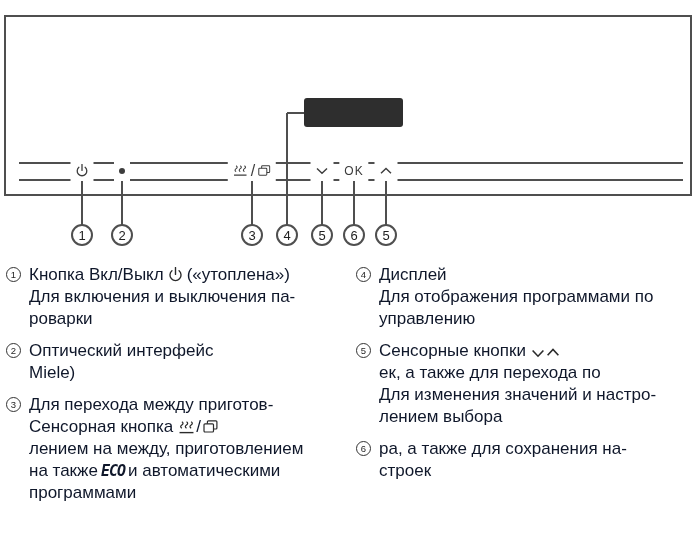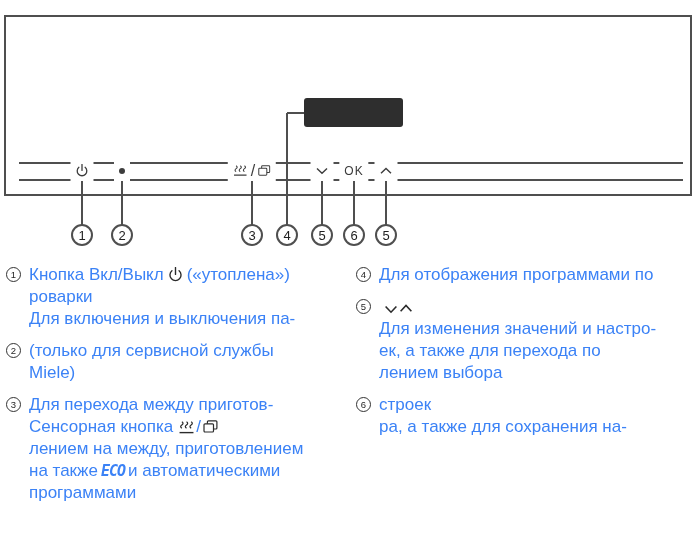--- a/index.html
+++ b/index.html
@@ -39,21 +39,21 @@
   .col { position:absolute; top:264px; }
   .col.left { left:6px; width:346px; }
   .col.right { left:356px; width:340px; }
   .item { display:flex; gap:8px; margin-bottom:10px; }
   .inum {
     flex:0 0 15px; width:15px; height:15px; box-sizing:border-box; margin-top:3px;
     border:1.5px solid #333; border-radius:50%;
     display:flex; align-items:center; justify-content:center;
     font-size:9.5px; color:#262626;
   }
-  .itext { font-size:17px; line-height:22px; color:#3b82f6; }
+  .itext { font-size:17px; line-height:22px; color:#0f172a; }
   .line  { white-space:nowrap; }
   .icon-inline { vertical-align:-2px; margin:0 4px; }
   .icon-tight  { vertical-align:-2px; margin-left:5px; }
   .icon-pair   { vertical-align:-1px; margin-left:1px; }
   .slash-sep { margin:0 1px; }
   .eco {
     font-style:italic; font-weight:bold; font-size:15px;
     font-family:"DejaVu Sans Mono", monospace; margin:12px 3px; letter-spacing:-1px;
   }
   .ok-it { font-style:italic; margin-left:4px; }
@@ -133,29 +133,29 @@
 
     <div class="item">
       <span class="inum">1</span>
       <div class="itext">
         <div class="line">
           <span>Кнопка Вкл/Выкл</span><svg class="icon-inline" width="15" height="15" viewBox="0 0 13 13">
             <path d="M3.4,3.3 A4.8,4.8 0 1 0 9.6,3.3" fill="none" stroke="#2b2b2b" stroke-width="1.2" stroke-linecap="round"></path>
             <line x1="6.5" y1="0.5" x2="6.5" y2="6.4" stroke="#2b2b2b" stroke-width="1.2" stroke-linecap="round"></line>
           </svg><span>(«утоплена»)</span>
         </div>
+        <div class="line">Для включения и выключения па-</div>
         <div class="line">роварки</div>
-        <div class="line">Для включения и выключения па-</div>
       </div>
     </div>
 
     <div class="item">
       <span class="inum">2</span>
       <div class="itext">
-        <div class="line">(только для сервисной службы</div>
+        <div class="line">Оптический интерфейс</div>
         <div class="line">Miele)</div>
       </div>
     </div>
 
     <div class="item">
       <span class="inum">3</span>
       <div class="itext">
         <div class="line">Для перехода между приготов-</div>
         <div class="line">
           <span>Сенсорная кнопка</span><svg class="icon-tight" width="17" height="13" viewBox="0 0 18 14">
@@ -175,42 +175,44 @@
         <div class="line">программами</div>
       </div>
     </div>
   </section>
 
   <section class="col right">
 
     <div class="item">
       <span class="inum">4</span>
       <div class="itext">
+        <div class="line">Дисплей</div>
         <div class="line">Для отображения программами по</div>
+        <div class="line">управлению</div>
       </div>
     </div>
 
     <div class="item">
       <span class="inum">5</span>
       <div class="itext">
         <div class="line">
-          <svg class="icon-tight" width="14" height="9" viewBox="0 0 13 8">
+          <span>Сенсорные кнопки</span><svg class="icon-tight" width="14" height="9" viewBox="0 0 13 8">
             <polyline points="1.5,1.2 6.5,6.5 11.5,1.2" fill="none" stroke="#2b2b2b" stroke-width="1.5"></polyline>
           </svg><svg class="icon-pair" width="14" height="9" viewBox="0 0 13 8">
             <polyline points="1.5,6.5 6.5,1.2 11.5,6.5" fill="none" stroke="#2b2b2b" stroke-width="1.5"></polyline>
           </svg>
         </div>
+        <div class="line">ек, а также для перехода по</div>
         <div class="line">Для изменения значений и настро-</div>
-        <div class="line">ек, а также для перехода по</div>
         <div class="line">лением выбора</div>
       </div>
     </div>
 
     <div class="item">
       <span class="inum">6</span>
       <div class="itext">
+        <div class="line">ра, а также для сохранения на-</div>
         <div class="line">строек</div>
-        <div class="line">ра, а также для сохранения на-</div>
       </div>
     </div>
   </section>
 
 </div>
 
 </body></html>

